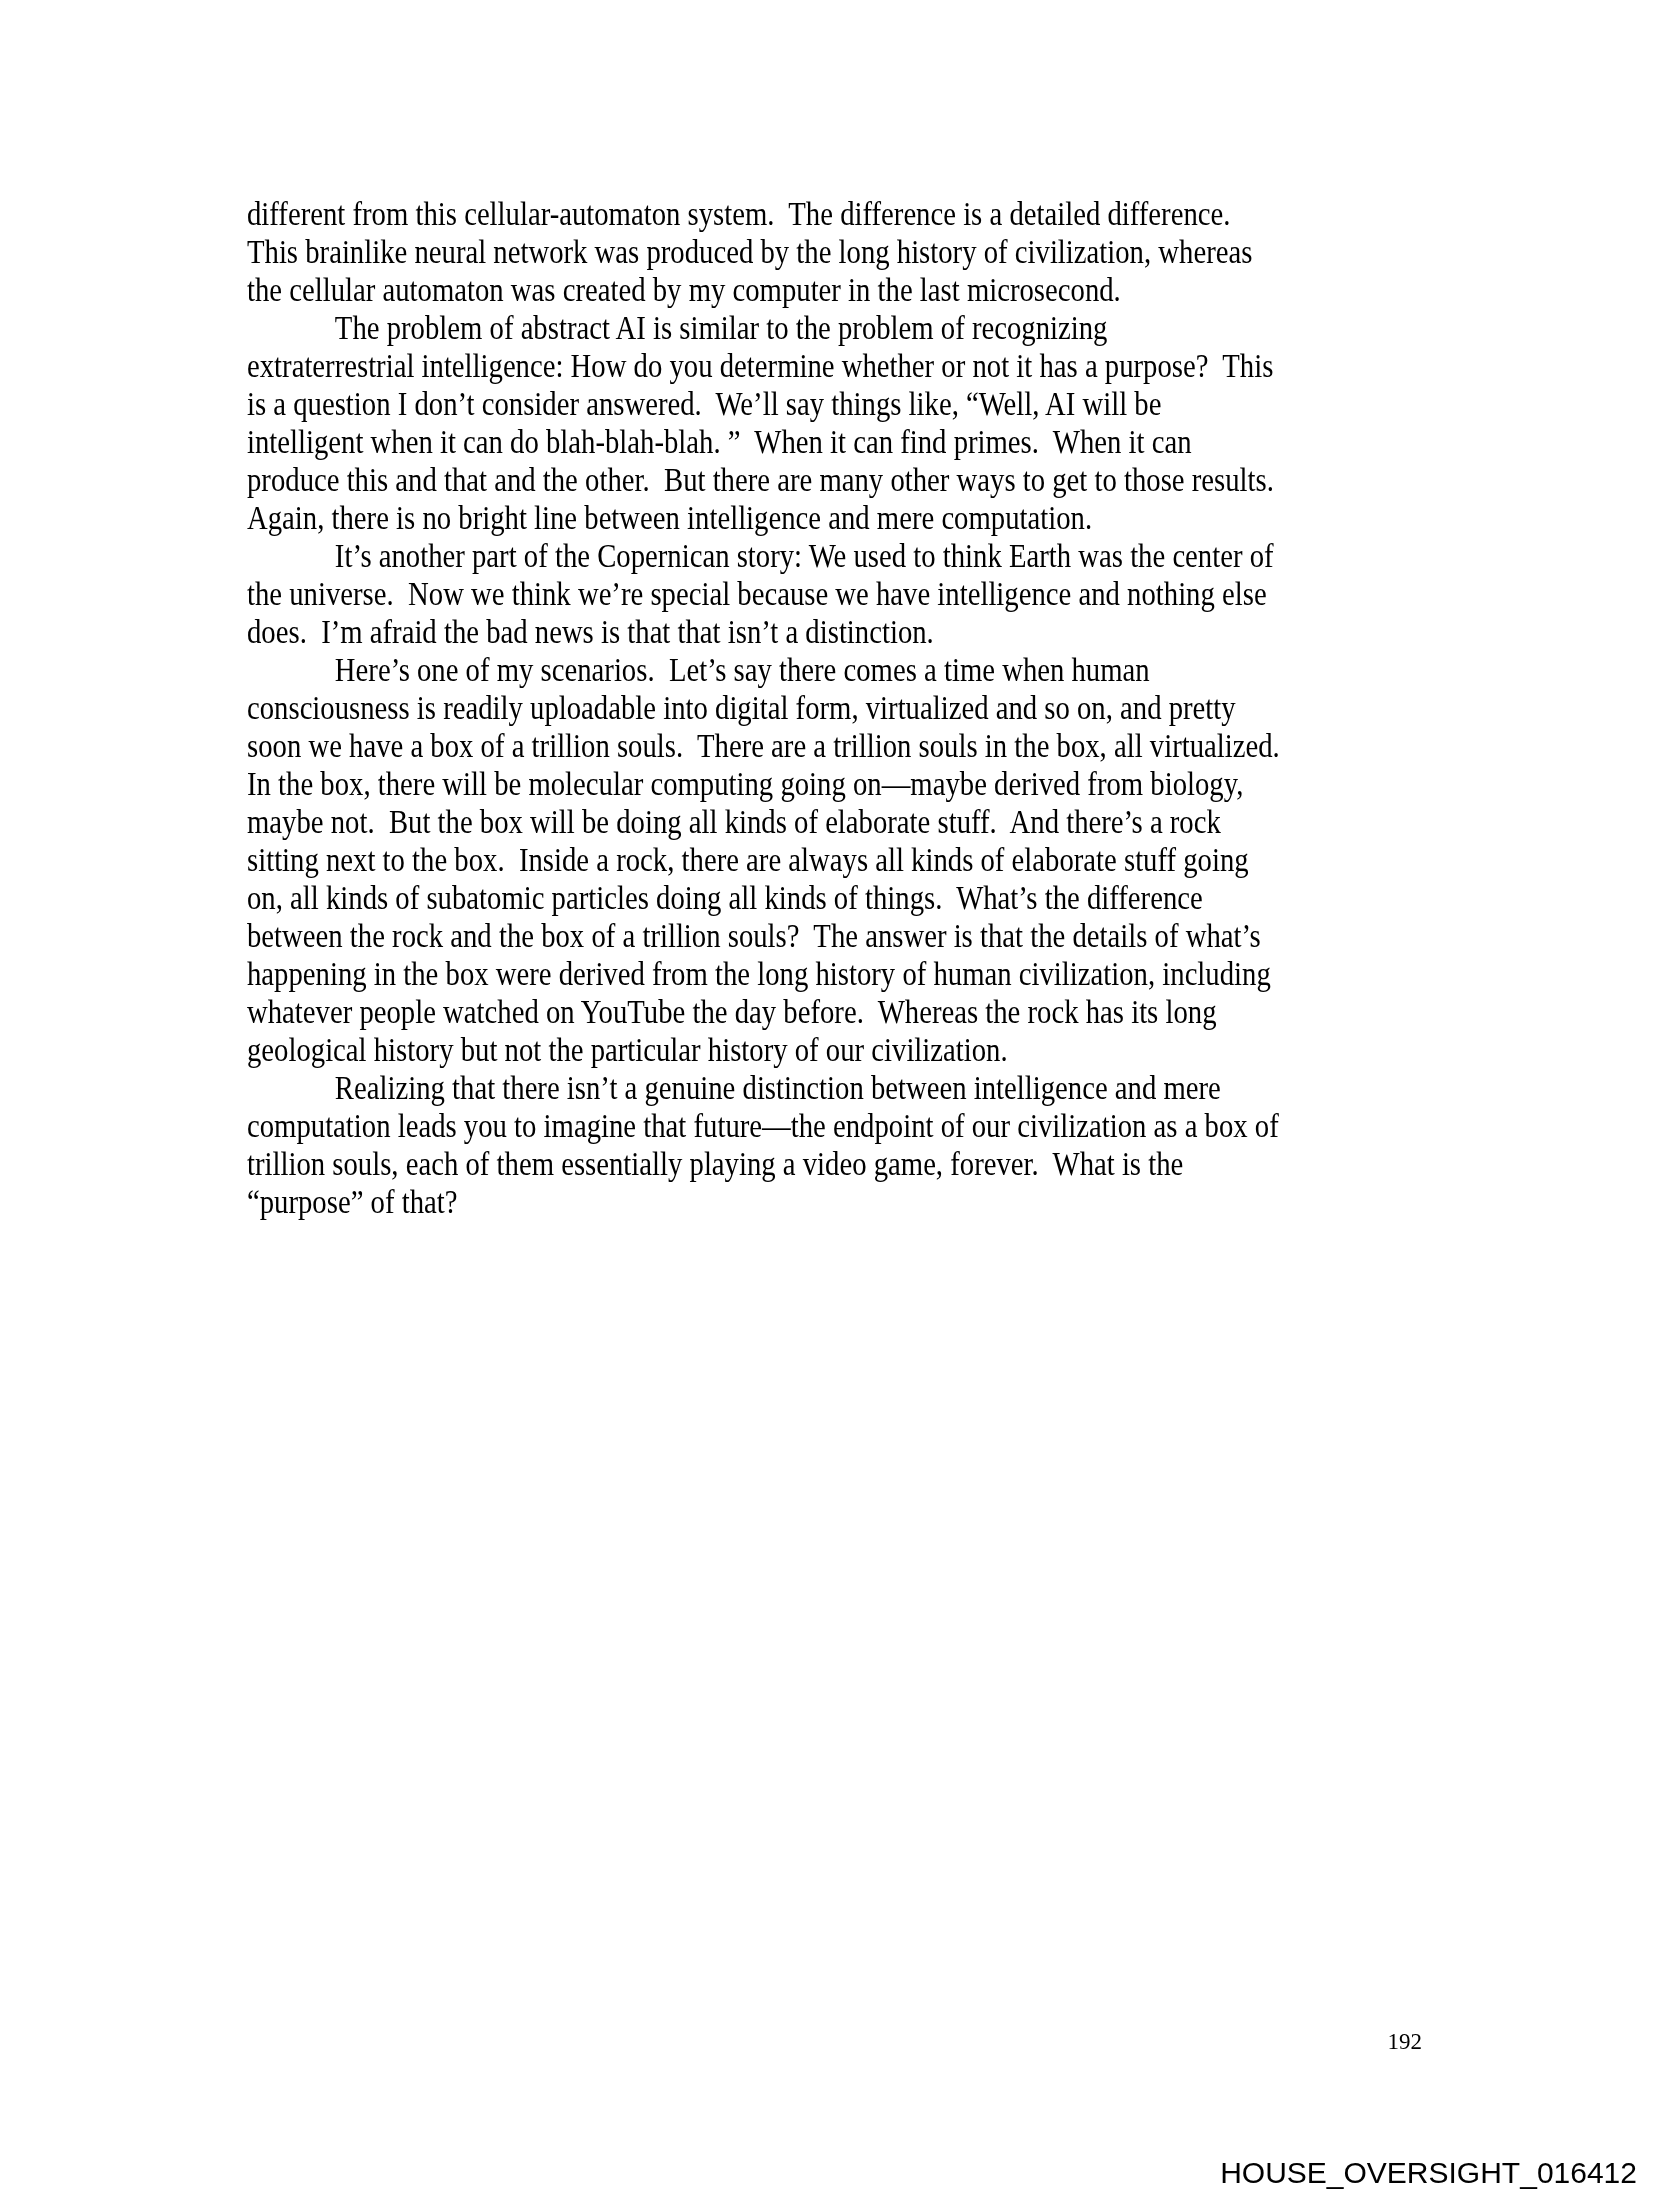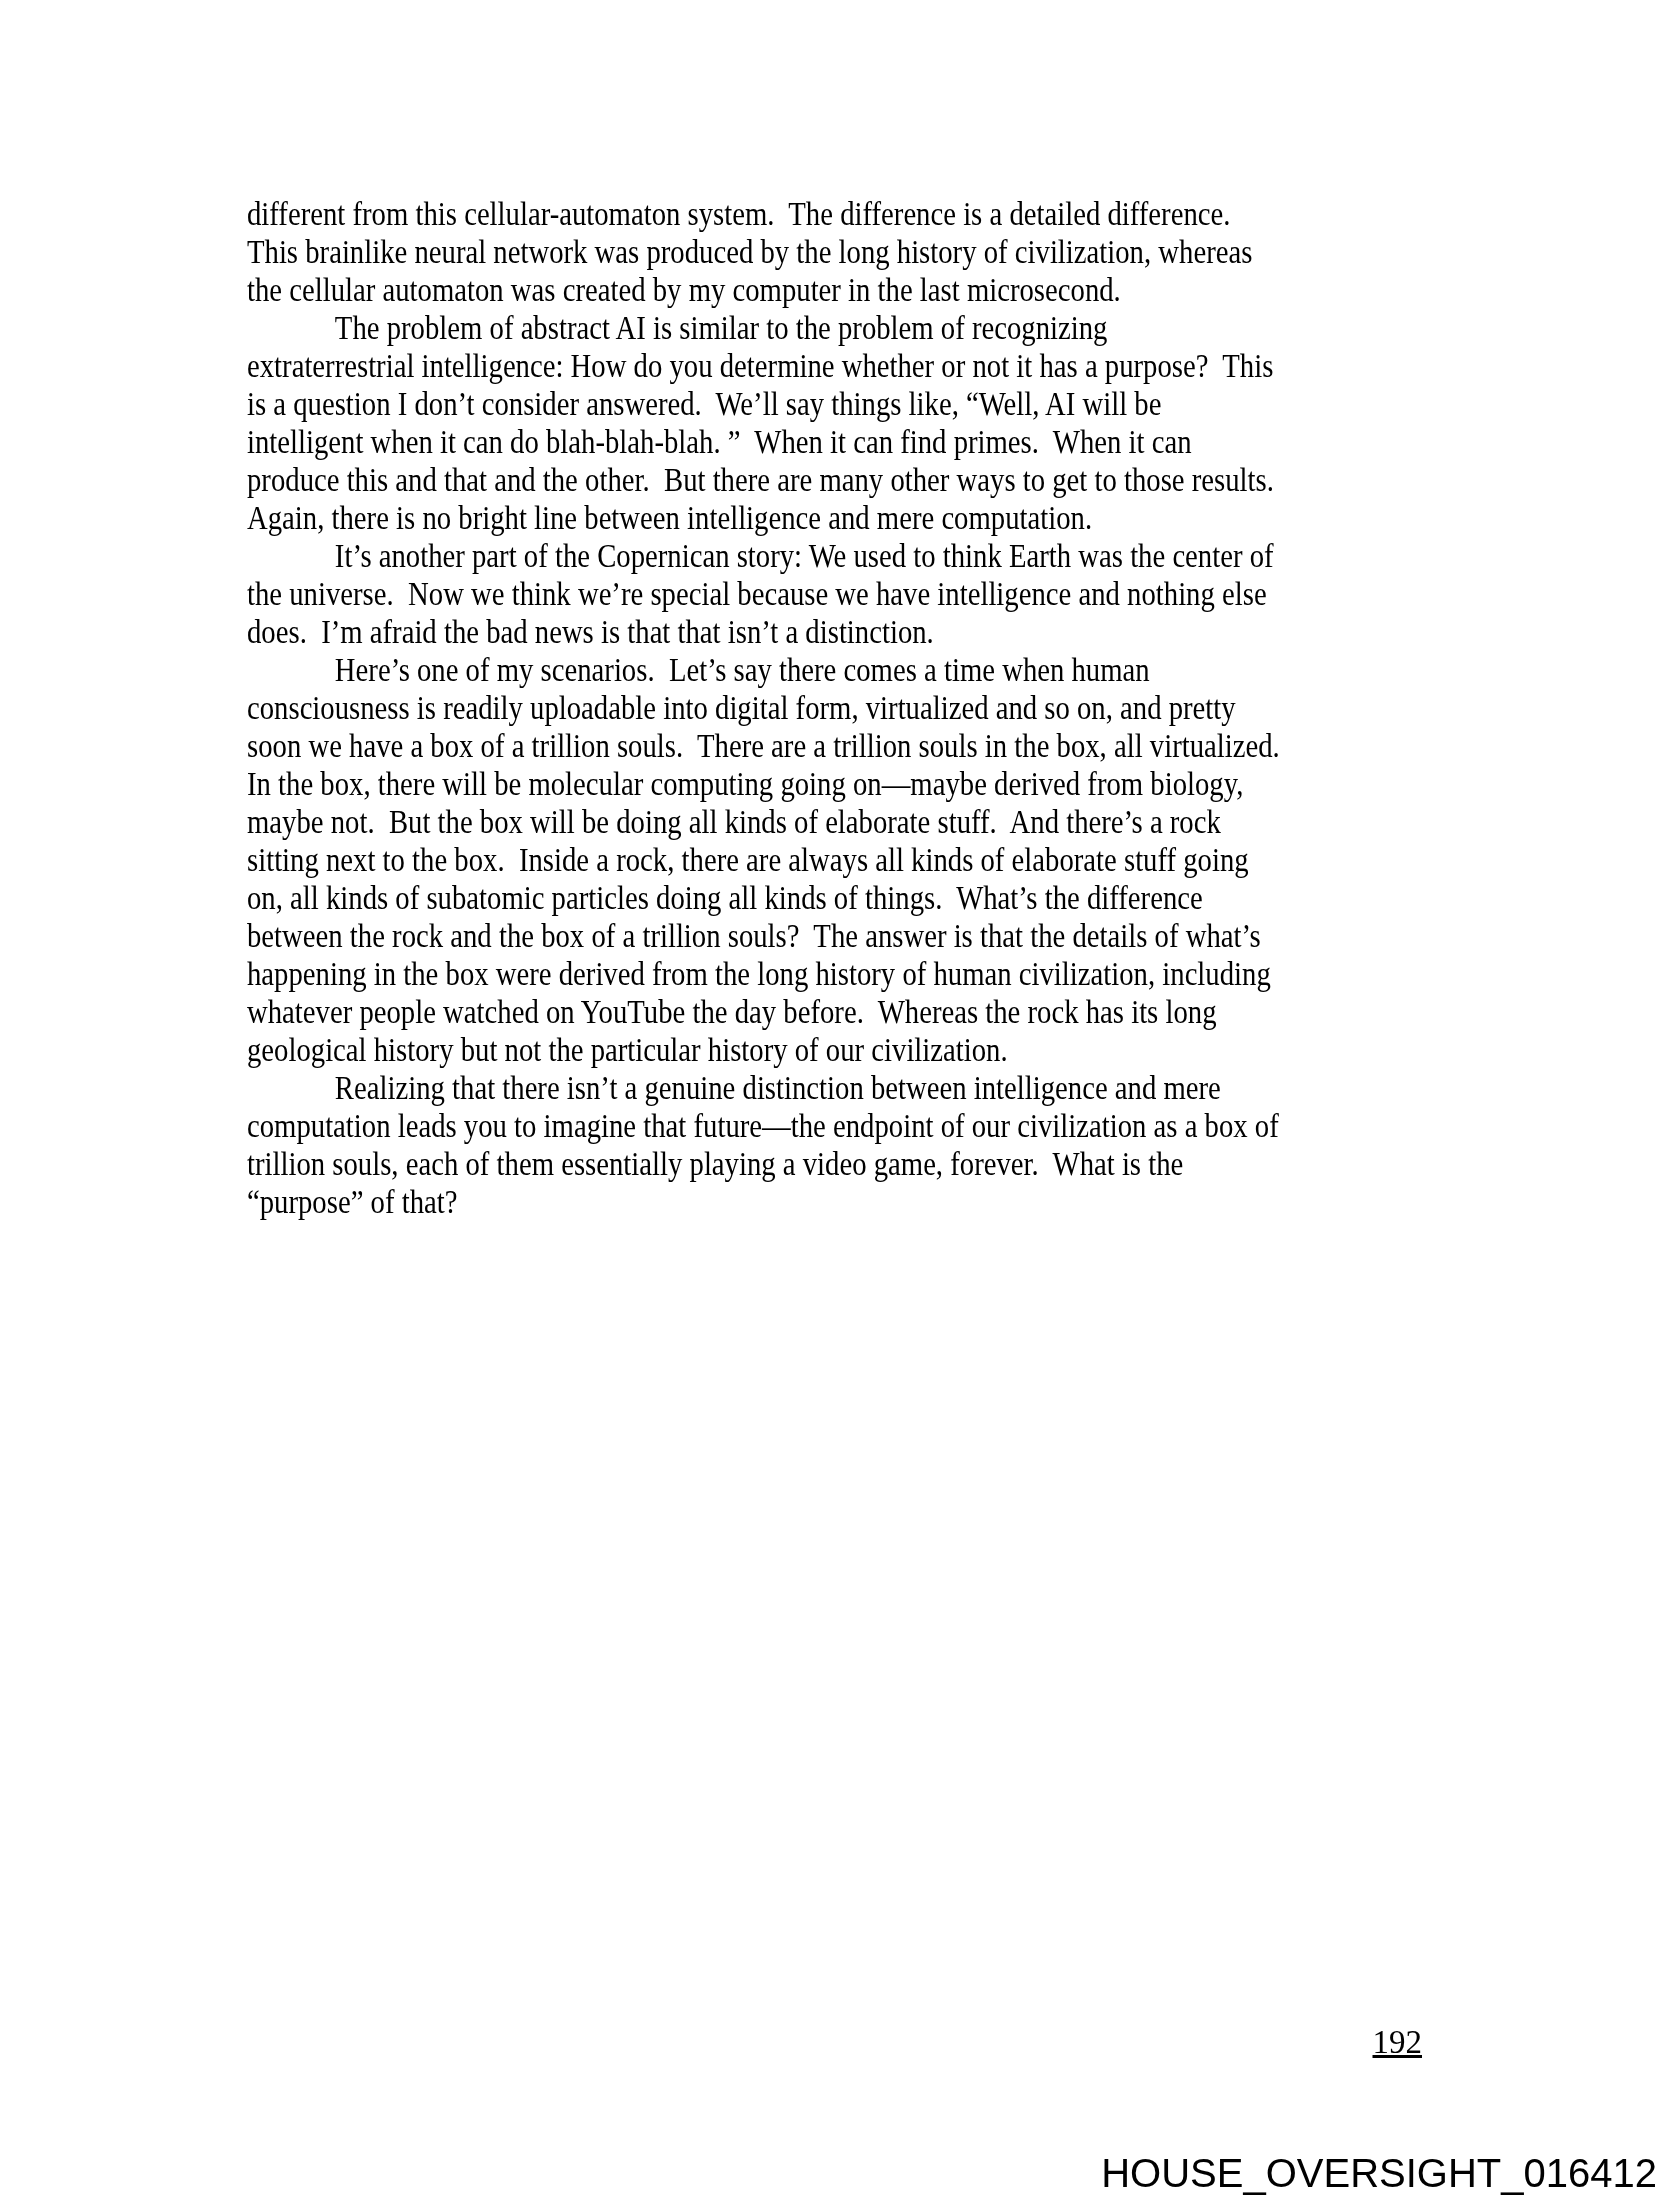--- a/index.html
+++ b/index.html
@@ -34,31 +34,30 @@
   .line {
     white-space: pre;
   }
   .line.indent {
     padding-left: 101px;
   }
   .page-number {
     position: absolute;
     top: 2023px;
     right: 247px;
-    font-size: 33px;
+    font-size: 23px;
     line-height: 38px;
     text-align: right;
-    text-decoration: underline;
   }
   .bates {
     position: absolute;
     top: 2156px;
-    right: 12px;
+    right: 32px;
     font-family: "Liberation Sans", sans-serif;
-    font-size: 40px;
+    font-size: 30px;
     line-height: 34px;
     text-align: right;
   }
 </style>
 </head>
 <body>
 
 <div class="page">
   <div class="text-block"><div><div class="line">different from this cellular-automaton system.  The difference is a detailed difference.</div><div class="line">This brainlike neural network was produced by the long history of civilization, whereas</div><div class="line">the cellular automaton was created by my computer in the last microsecond.</div></div><div><div class="line indent">The problem of abstract AI is similar to the problem of recognizing</div><div class="line">extraterrestrial intelligence: How do you determine whether or not it has a purpose?  This</div><div class="line">is a question I don’t consider answered.  We’ll say things like, “Well, AI will be</div><div class="line">intelligent when it can do blah-blah-blah. ”  When it can find primes.  When it can</div><div class="line">produce this and that and the other.  But there are many other ways to get to those results.</div><div class="line">Again, there is no bright line between intelligence and mere computation.</div></div><div><div class="line indent">It’s another part of the Copernican story: We used to think Earth was the center of</div><div class="line">the universe.  Now we think we’re special because we have intelligence and nothing else</div><div class="line">does.  I’m afraid the bad news is that that isn’t a distinction.</div></div><div><div class="line indent">Here’s one of my scenarios.  Let’s say there comes a time when human</div><div class="line">consciousness is readily uploadable into digital form, virtualized and so on, and pretty</div><div class="line">soon we have a box of a trillion souls.  There are a trillion souls in the box, all virtualized.</div><div class="line">In the box, there will be molecular computing going on—maybe derived from biology,</div><div class="line">maybe not.  But the box will be doing all kinds of elaborate stuff.  And there’s a rock</div><div class="line">sitting next to the box.  Inside a rock, there are always all kinds of elaborate stuff going</div><div class="line">on, all kinds of subatomic particles doing all kinds of things.  What’s the difference</div><div class="line">between the rock and the box of a trillion souls?  The answer is that the details of what’s</div><div class="line">happening in the box were derived from the long history of human civilization, including</div><div class="line">whatever people watched on YouTube the day before.  Whereas the rock has its long</div><div class="line">geological history but not the particular history of our civilization.</div></div><div><div class="line indent">Realizing that there isn’t a genuine distinction between intelligence and mere</div><div class="line">computation leads you to imagine that future—the endpoint of our civilization as a box of</div><div class="line">trillion souls, each of them essentially playing a video game, forever.  What is the</div><div class="line">“purpose” of that?</div></div></div>
   <div class="page-number">192</div>

